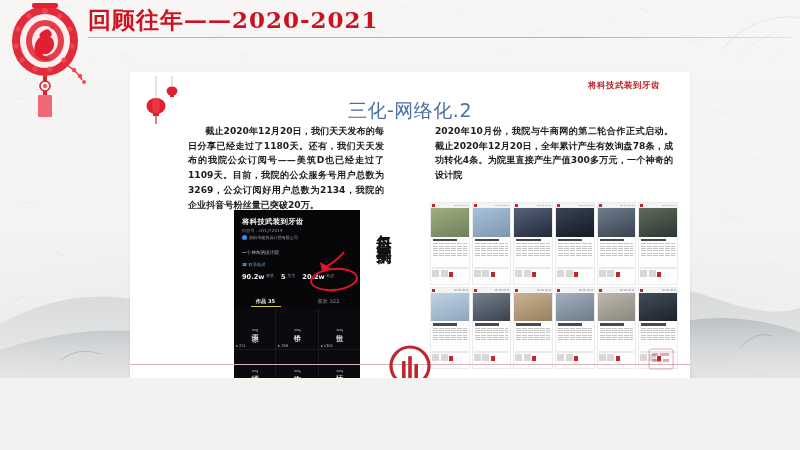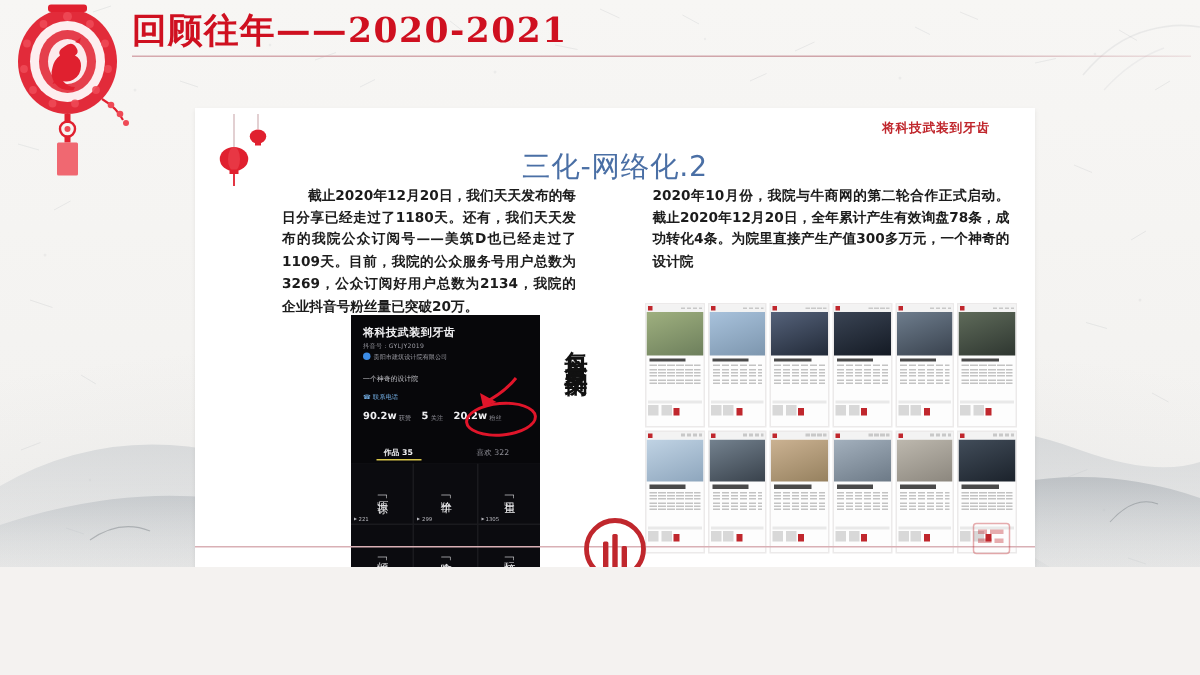--- a/index.html
+++ b/index.html
@@ -133,21 +133,21 @@
     font-size: 4.6px; color: #c6c6cc;
   }
   .dy-pill {
     position: absolute; left: 8px; top: 52px;
     font-size: 4.2px; color: #6fa8dc;
   }
   .dy-stats {
     position: absolute; left: 8px; top: 63px;
     display: flex; align-items: baseline; gap: 7px;
   }
-  .dy-stat { display: flex; align-items: flex-end; gap: 1.5px; }
+  .dy-stat { display: flex; align-items: flex-start; gap: 1.5px; }
   .dy-stat .num { font-size: 6.6px; font-weight: bold; color: #f0f0f2; }
   .dy-stat .lab { font-size: 4.1px; color: #8e8e96; }
   .dy-circle {
     position: absolute; left: 76px; top: 58px;
     width: 44px; height: 19px;
     border: 2px solid #e0152a; border-radius: 50%;
     transform: rotate(-5deg);
   }
   .dy-arrow { position: absolute; left: 78px; top: 40px; width: 34px; height: 24px; }
 

